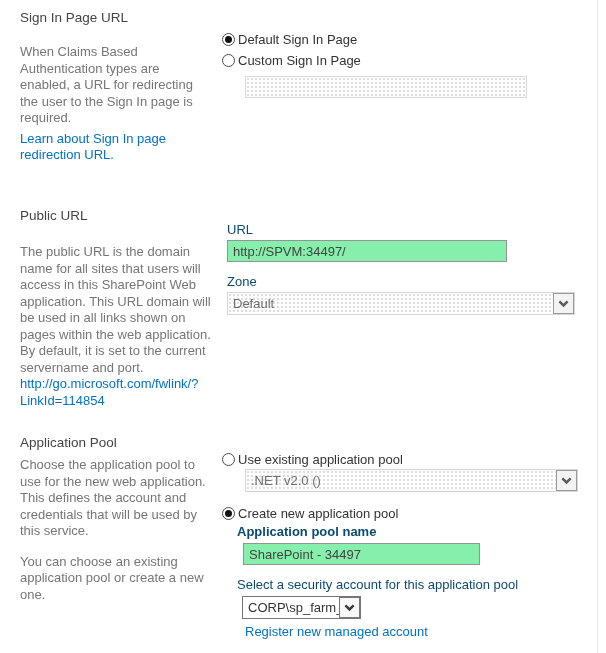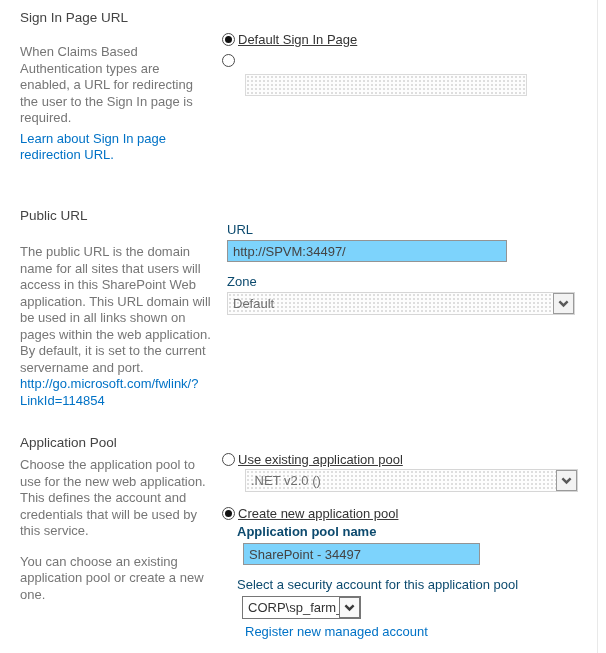--- a/index.html
+++ b/index.html
@@ -8,27 +8,27 @@
 
   .section{position:absolute;left:0;right:0;}
   .leftcol{position:absolute;left:20px;width:192px;}
   .rightcol{position:absolute;left:222px;width:380px;}
 
   .sec-heading{color:#444;font-size:13.5px;}
   .sec-desc{color:#767676;line-height:16.5px;}
   .link{color:#0072c6;text-decoration:none;line-height:16.5px;display:inline-block;cursor:pointer;}
 
   
-  .radio-row{display:flex;align-items:flex-start;margin-bottom:4px;text-decoration:underline;}
+  .radio-row{display:flex;align-items:flex-start;margin-bottom:4px;}
   .radio{flex:0 0 auto;width:11px;height:11px;border:1px solid #4a4a4a;border-radius:50%;background:#fff;margin:2px 3px 0 0;position:relative;}
   .radio.checked::after{content:"";position:absolute;left:2px;top:2px;width:7px;height:7px;border-radius:50%;background:#111;}
   .radio-label{color:#333;line-height:17px;}
 
   
-  .txt{box-sizing:border-box;height:22px;border:1px solid #949494;background:#7dd3fc;color:#444;
+  .txt{box-sizing:border-box;height:22px;border:1px solid #949494;background:#86efac;color:#444;
        font-family:"Liberation Sans","DejaVu Sans",sans-serif;font-size:13px;padding:0 5px;display:block;}
   .txt.disabled{border-color:#dadada;background-color:#fdfdfd;
        background-image:radial-gradient(circle,#dedede 0.8px,rgba(0,0,0,0) 0.9px);background-size:4px 4px;}
 
   
   .dd{box-sizing:border-box;height:23px;border:1px solid #d6d6d6;display:flex;align-items:stretch;background:#fff;cursor:default;}
   .dd .dd-text{flex:1 1 auto;display:flex;align-items:center;padding:0 5px;overflow:hidden;white-space:nowrap;}
   .dd.disabled .dd-text{color:#6e6e6e;background-color:#fdfdfd;
        background-image:radial-gradient(circle,#dedede 0.8px,rgba(0,0,0,0) 0.9px);background-size:4px 4px;}
   .dd .dd-arrow{flex:0 0 auto;width:19px;margin:0;border-left:1px solid #9a9a9a;border-top:1px solid #9a9a9a;border-bottom:1px solid #9a9a9a;border-right:1px solid #9a9a9a;
@@ -53,20 +53,21 @@
       <div class="sec-desc" style="margin-top:19px;">When Claims Based Authentication types are enabled, a URL for redirecting the user to the Sign In page is required.</div>
       <a class="link" style="margin-top:4px;width:180px;">Learn about Sign In page redirection URL.</a>
     </div>
     <div class="rightcol" style="top:21px;">
       <div class="radio-row">
         <span class="radio checked"></span>
         <span class="radio-label">Default Sign In Page</span>
       </div>
       <div class="radio-row">
         <span class="radio"></span>
+        <span class="radio-label">Custom Sign In Page</span>
       </div>
       <input type="text" class="txt disabled" disabled="" style="margin: 7px 0px 0px 23px; width: 282px;" value="">
     </div>
   </div>
 
   <div class="section" style="top:208px;">
     <div class="leftcol">
       <div class="sec-heading">Public URL</div>
       <div class="sec-desc" style="margin-top:21px;">The public URL is the domain name for all sites that users will access in this SharePoint Web application.  This URL domain will be used in all links shown on pages within the web application.  By default, it is set to the current servername and port.</div>
       <a class="link" style="margin-top:0;width:190px;word-wrap:break-word;">http://go.microsoft.com/fwlink/?LinkId=114854</a>

